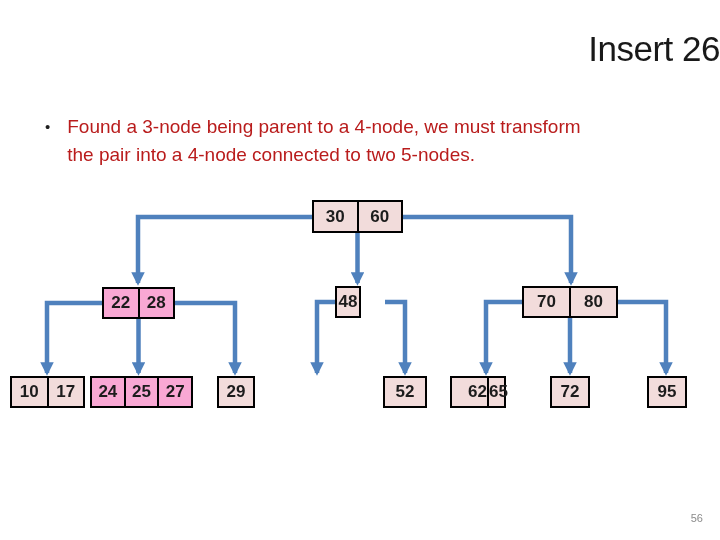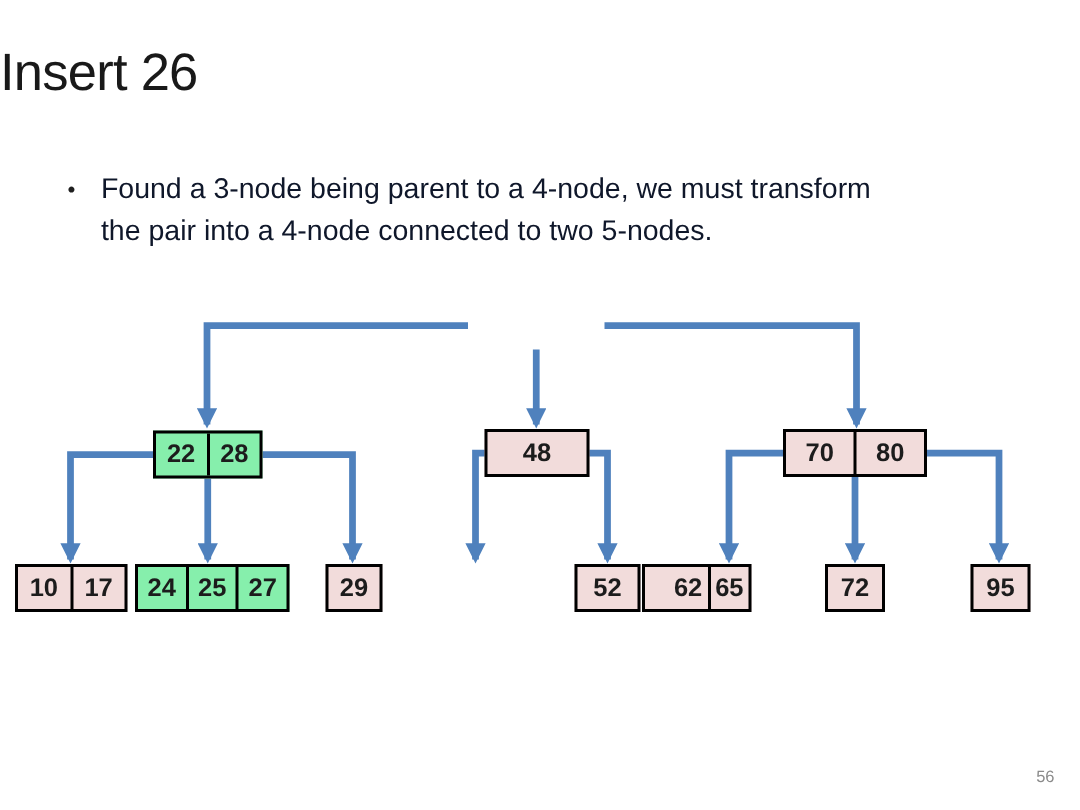--- a/index.html
+++ b/index.html
@@ -1,33 +1,33 @@
 <!DOCTYPE html>
 <html><head>
 <meta charset="utf-8">
 <style>
   html,body { margin:0; padding:0; background:#ffffff; }
   .slide {
     position:relative; width:720px; height:540px; background:#ffffff;
     font-family:"Liberation Sans", sans-serif; overflow:hidden;
   }
   .slide-title {
-    position:absolute; top:29px; left:0; width:720px; text-align:left;
+    position:absolute; top:29px; left:0; width:720px; text-align:right;
     font-size:35px; font-weight:400; color:#191919; letter-spacing:-0.5px;
   }
   .bullet-row { position:absolute; left:45px; top:113px; width:640px; display:flex; }
   .bullet-glyph { font-size:15px; color:#1f1f1f; line-height:28px; margin-right:17px; }
-  .bullet-lines { font-size:19px; color:#0f172a; line-height:28px; }
+  .bullet-lines { font-size:19px; color:#b91c1c; line-height:28px; }
   .tree { position:absolute; left:0; top:0; width:720px; height:540px; }
   .connectors { position:absolute; left:0; top:0; z-index:1; }
   .node {
     position:absolute; display:flex; z-index:2; box-sizing:border-box;
     background:#f2dcdb; border:2px solid #000000;
   }
-  .node.highlight { background:#86efac; }
+  .node.highlight { background:#f9a8d4; }
   .cell {
     flex:1; display:flex; align-items:center; justify-content:center;
     font-size:17px; font-weight:bold; color:#1c1c1c;
     border-right:2px solid #000000;
   }
   .cell:last-child { border-right:none; }
   .page-number {
     position:absolute; top:512px; right:17px;
     font-size:11px; color:#8b8b8b;
   }
@@ -63,26 +63,30 @@
         <path d="M138.5,319 L138.5,373" marker-end="url(#arrow)"></path>
         <path d="M175,303 L235,303 L235,373" marker-end="url(#arrow)"></path>
         <path d="M335,302 L317,302 L317,373" marker-end="url(#arrow)"></path>
         <path d="M385,302 L405,302 L405,373" marker-end="url(#arrow)"></path>
         <path d="M522,302 L486,302 L486,373" marker-end="url(#arrow)"></path>
         <path d="M570,318 L570,373" marker-end="url(#arrow)"></path>
         <path d="M618,302 L666,302 L666,373" marker-end="url(#arrow)"></path>
       </g>
     </svg>
 
+    <div class="node" style="left:312px; top:200px; width:91px; height:33px;">
+      <div class="cell">30</div>
+      <div class="cell">60</div>
+    </div>
 
     <div class="node highlight" style="left:102px; top:287px; width:73px; height:32px;">
       <div class="cell">22</div>
       <div class="cell">28</div>
     </div>
-    <div class="node" style="left:323px; top:286px; width:70px; height:32px;">
+    <div class="node" style="left:335px; top:286px; width:26px; height:32px;">
       <div class="cell">48</div>
     </div>
     <div class="node" style="left:522px; top:286px; width:96px; height:32px;">
       <div class="cell">70</div>
       <div class="cell">80</div>
     </div>
 
     <div class="node" style="left:10px; top:376px; width:75px; height:32px;">
       <div class="cell">10</div>
       <div class="cell">17</div>
@@ -91,21 +95,21 @@
       <div class="cell">24</div>
       <div class="cell">25</div>
       <div class="cell">27</div>
     </div>
     <div class="node" style="left:217px; top:376px; width:38px; height:32px;">
       <div class="cell">29</div>
     </div>
     <div class="node" style="left:383px; top:376px; width:44px; height:32px;">
       <div class="cell">52</div>
     </div>
-    <div class="node" style="left:428px; top:376px; width:73px; height:32px;padding-left:16px;">
+    <div class="node" style="left:450px; top:376px; width:56px; height:32px;padding-left:16px;">
       <div class="cell">62</div>
       <div class="cell">65</div>
     </div>
     <div class="node" style="left:550px; top:376px; width:40px; height:32px;">
       <div class="cell">72</div>
     </div>
     <div class="node" style="left:647px; top:376px; width:40px; height:32px;text-align:center;">
       <div class="cell">95</div>
     </div>
 

